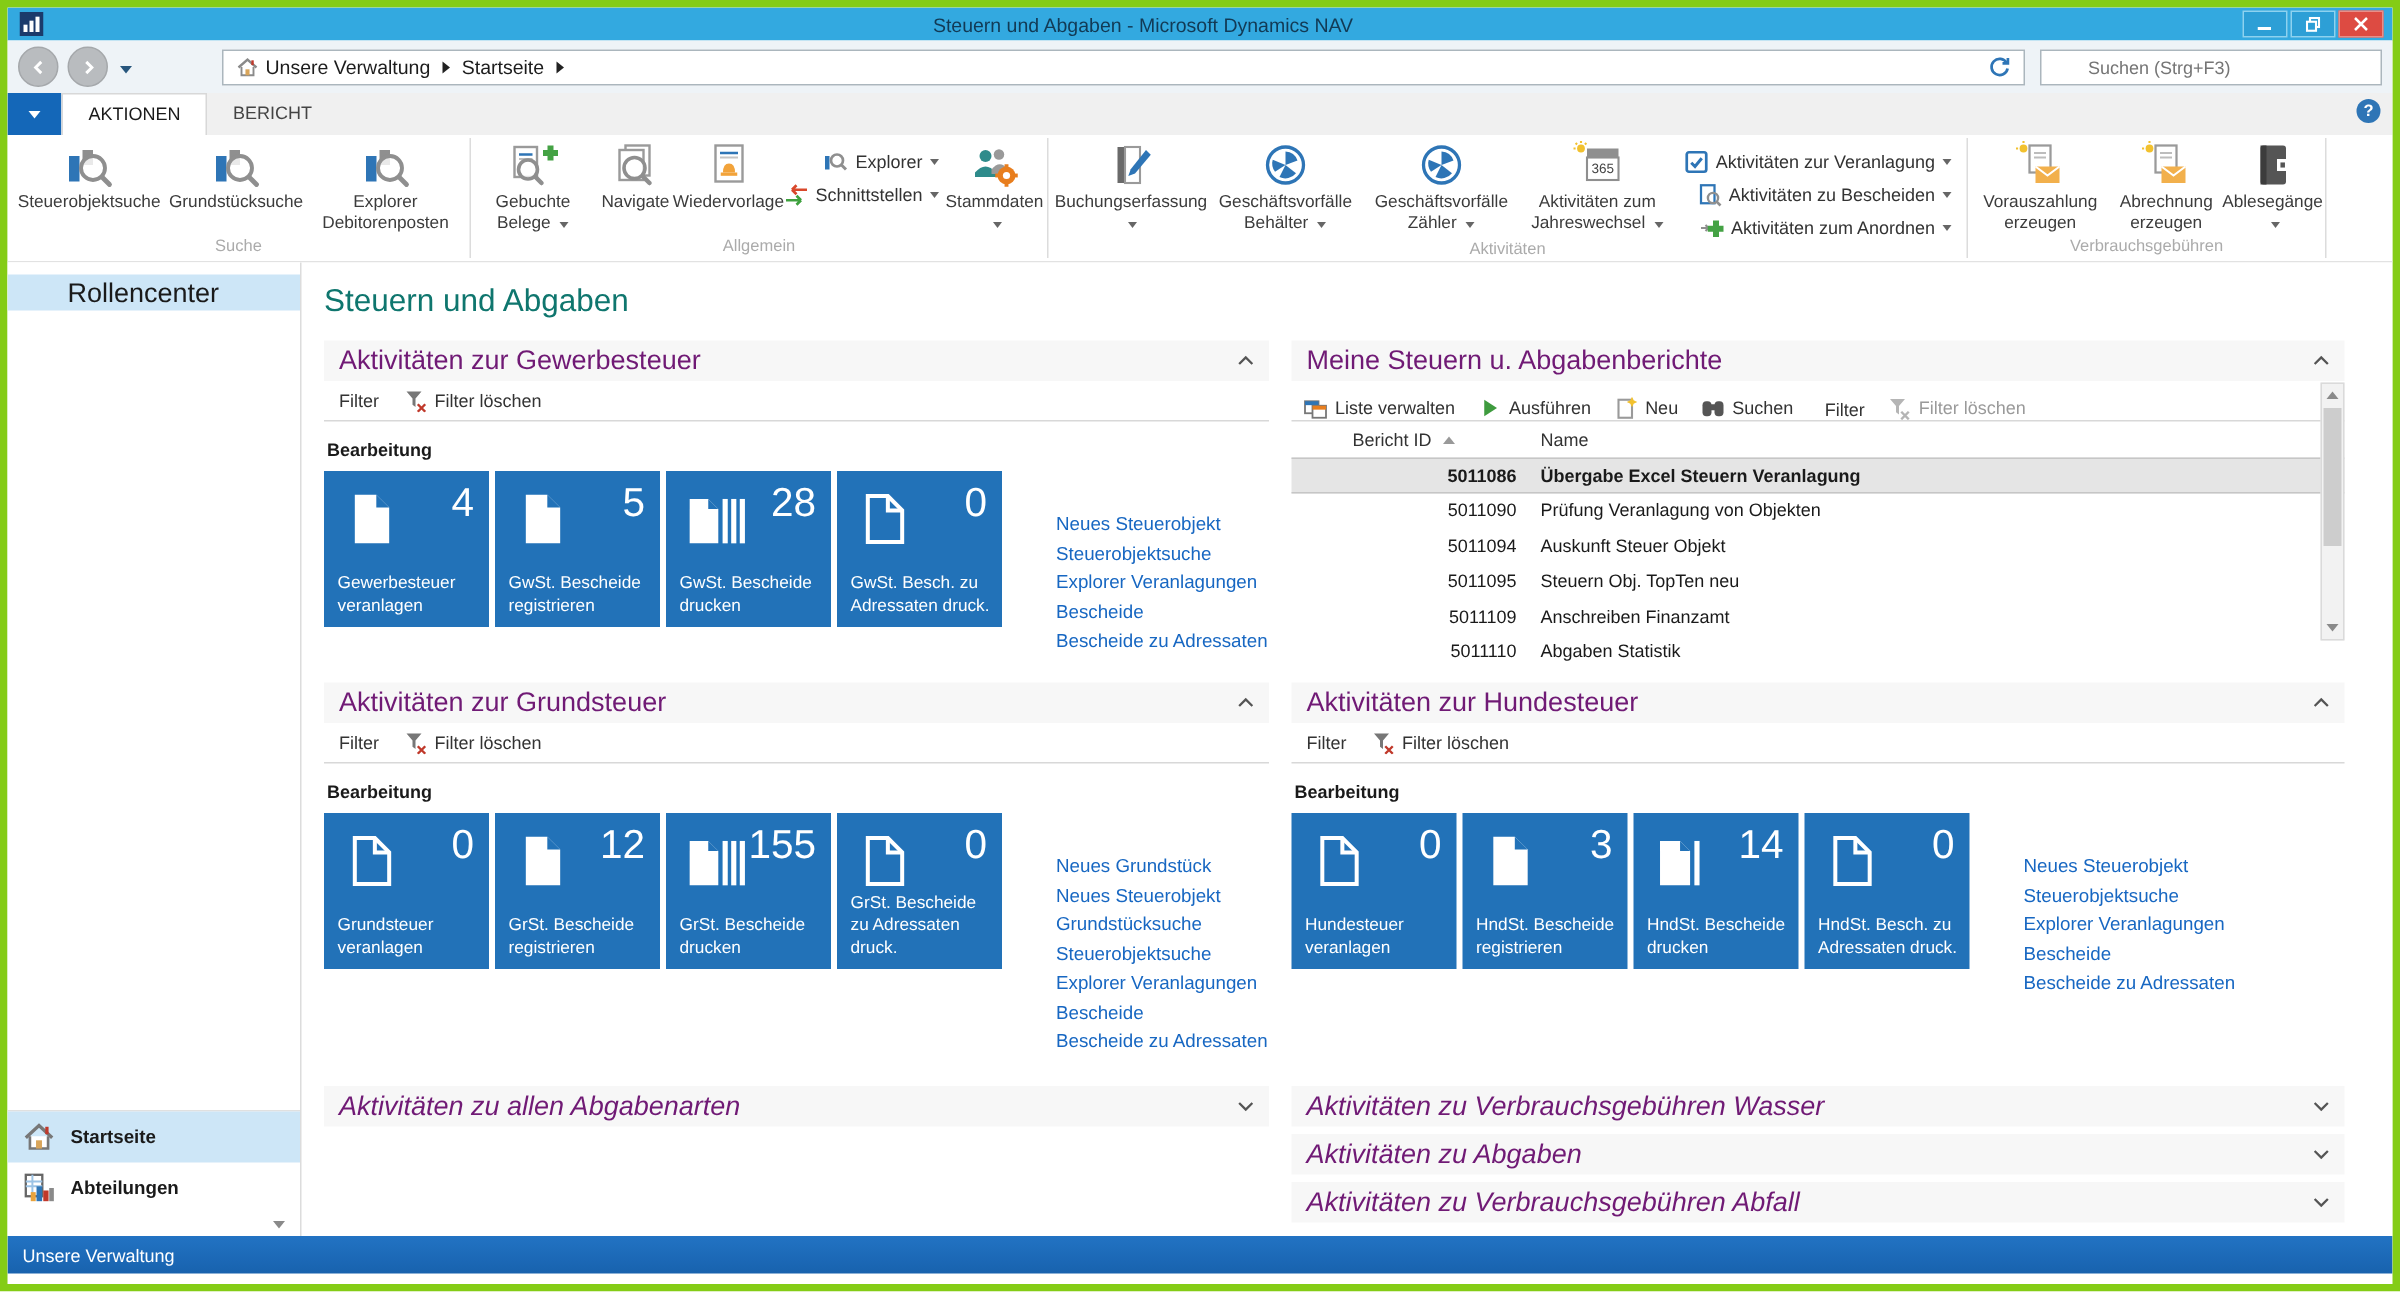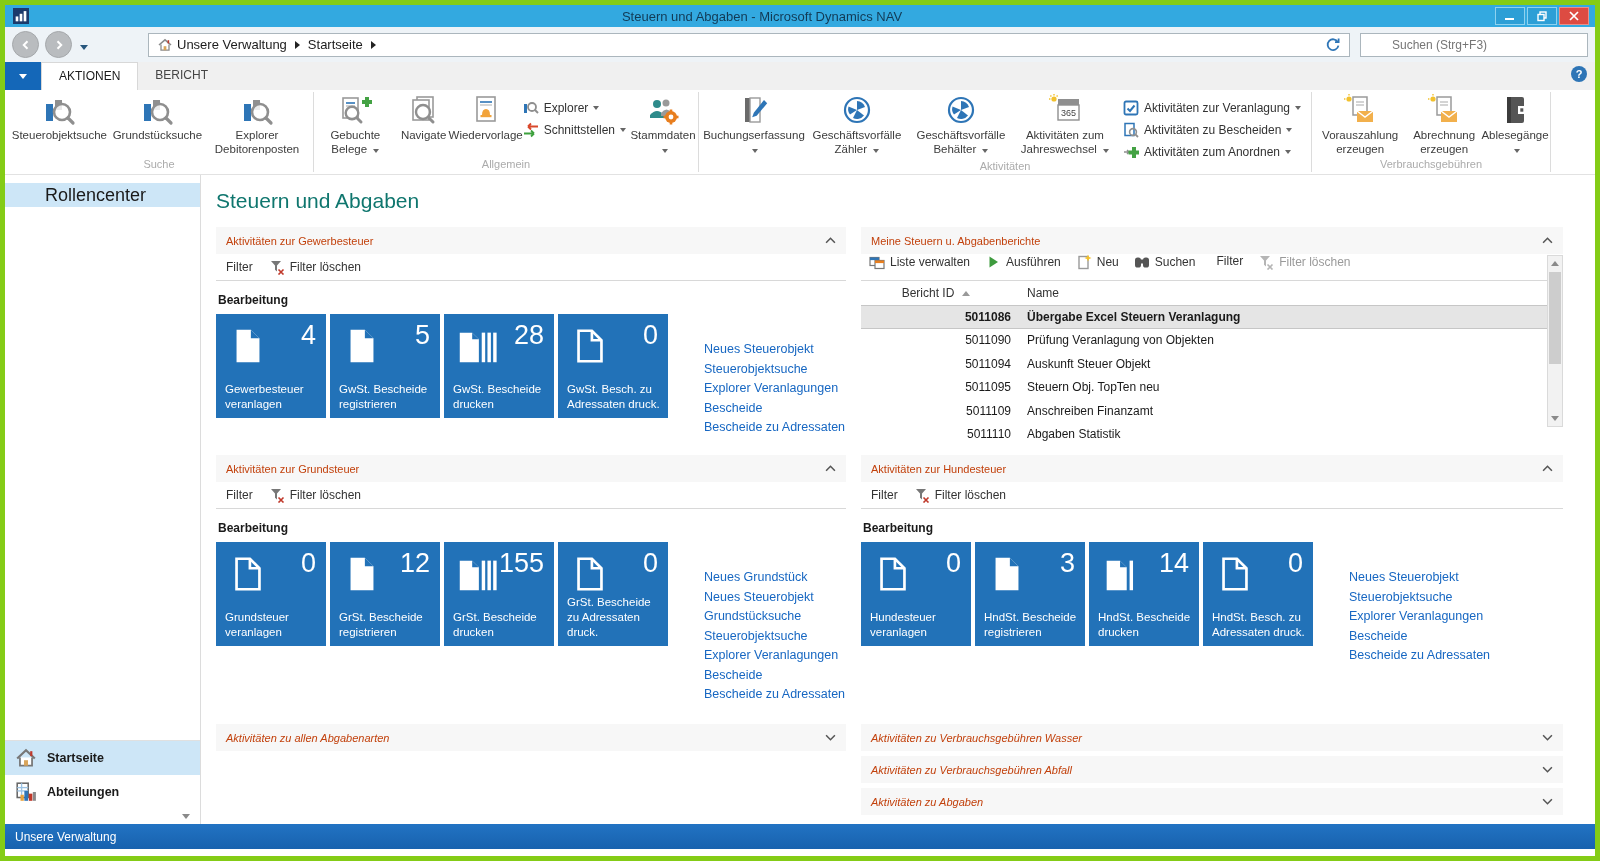--- a/index.html
+++ b/index.html
@@ -38,21 +38,21 @@
 
   
   .ribbon { position:absolute; left:0; top:85px; width:100%; height:85px; background:#fff; border-bottom:1px solid #e2e2e2; display:flex; }
   .rgroup { display:flex; flex-direction:column; padding:2px 4px 0 4px; }
   .rgroup-buttons { flex:1; display:flex; align-items:flex-start; }
   .rgroup-label { height:16px; text-align:center; font-size:11px; color:#ababab; }
   .rdivider { width:1px; background:#dcdcdc; margin:2px 0; }
   .bigbtn { display:flex; flex-direction:column; align-items:center; text-align:center; padding:1px 5px; max-width:104px; min-width:62px; cursor:default; }
   .bigbtn .blabel { font-size:11.5px; line-height:1.2; color:#3c3c3c; margin-top:2px; }
   .bigbtn .caret-down { border-top-color:#666; border-left-width:3.5px; border-right-width:3.5px; border-top-width:4px; margin-left:3px; }
-  .smallstack { display:flex; flex-direction:column; justify-content:flex-start; margin:8px 6px 0 6px; gap:6px; }
+  .smallstack { display:flex; flex-direction:column; justify-content:flex-start; margin:8px 6px 0 6px; gap:6px;align-items:flex-end; }
   .smallbtn { display:flex; align-items:center; gap:5px; font-size:12px; color:#333; white-space:nowrap; cursor:default; }
   .smallbtn .caret-down { border-top-color:#666; border-left-width:3.5px; border-right-width:3.5px; border-top-width:4px; }
   .ic32 { width:34px; height:34px; }
   .ic16 { width:16px; height:16px; }
 
   
   .bodyarea { position:absolute; left:0; top:170px; width:100%; height:649px; background:#fff; }
   .sidebar { position:absolute; left:0; top:0; width:196px; height:100%; background:#fff; border-right:1px solid #dcdcdc; }
   .side-top-item { margin-top:8px; height:24px; line-height:24px; background:#cde6f7; font-size:18px; color:#1a1a1a; padding-left:40px; cursor:default; }
   .side-bottom { position:absolute; bottom:0; left:0; width:100%; border-top:1px solid #e0e0e0; }
@@ -60,40 +60,40 @@
   .side-nav.selected { background:#cde6f7; }
   .side-expander { height:15px; display:flex; justify-content:flex-end; padding-right:10px; align-items:center; }
 
   .content { position:absolute; left:197px; top:0; right:0; height:100%; overflow:hidden; padding-left:14px; }
   .page-title { height:52px; display:flex; align-items:center; font-size:21px; color:#0f766e; }
   .cols { display:flex; }
   .col-left { width:630px; margin-right:15px; }
   .col-right { width:702px; }
 
   .sec-head { height:27px; background:#f7f7f7; display:flex; align-items:center; justify-content:space-between; padding:0 10px; cursor:default; }
-  .sec-title { font-size:11px; color:#c2410c; }
+  .sec-title { font-size:18px; color:#701a75; }
   .sec-toolbar { height:27px; display:flex; align-items:center; gap:16px; padding-left:10px; border-bottom:1px solid #d8d8d8; font-size:12px; color:#333; }
   .tb-item { display:flex; align-items:center; gap:5px; cursor:default; }
   .tb-item.disabled { color:#9a9a9a; }
   .cue-label { margin:12px 0 7px 2px; font-weight:bold; font-size:12px; color:#1a1a1a; }
   .cue-row { display:flex; }
   .tiles { display:flex; gap:4px; }
   .tile { width:110px; height:104px; background:#2272b8; position:relative; color:#fff; cursor:default; }
   .tile-icon { position:absolute; top:11px; left:11px; }
   .tile-count { position:absolute; top:6px; right:10px; font-size:27px; }
   .tile-label { position:absolute; left:9px; right:4px; bottom:6px; font-size:11.5px; line-height:1.3; }
   .links { list-style:none; margin:26px 0 0 36px; }
   .links li { font-size:12.5px; color:#1767c2; line-height:19.5px; cursor:pointer; white-space:nowrap; }
   .block1 { height:228px; }
   .block2 { height:269px; }
   .collapsed-bar { margin-bottom:5px;font-style:italic; }
 
   
   .rep-wrap { position:relative; }
-  .rep-toolbar { height:27px; display:flex; align-items:flex-start; gap:15px; padding-left:8px; border-bottom:1px solid #d8d8d8; font-size:12px; color:#333; }
+  .rep-toolbar { height:27px; display:flex; align-items:flex-end; gap:15px; padding-left:8px; border-bottom:1px solid #d8d8d8; font-size:12px; color:#333; }
   .rep-thead { height:24px; display:flex; align-items:center; font-size:12px; color:#333; }
   .col-id { width:150px; text-align:center; }
   .col-name { padding-left:16px; }
   .sort-up { display:inline-block; width:0; height:0; border-left:4px solid transparent; border-right:4px solid transparent; border-bottom:5px solid #999; margin-left:8px; vertical-align:middle; }
   .rep-row { height:23.5px; display:flex; align-items:center; font-size:12px; color:#1a1a1a; }
   .rep-row.selected { background:#e5e5e5; border-top:1px solid #c6c6c6; border-bottom:1px solid #c6c6c6; font-weight:bold; }
   .rep-id { width:150px; text-align:right; }
   .rep-name { padding-left:16px; white-space:nowrap; }
   .rep-scroll { position:absolute; right:0; top:28px; width:16px; height:172px; background:#f2f2f2; border:1px solid #dadada; }
   .sc-btn { height:15px; display:flex; align-items:center; justify-content:center; background:#f2f2f2; }
@@ -300,30 +300,30 @@
             </svg>
           <span class="blabel"><span>Buchungserfassung</span> <span class="caret-down"></span></span>
         </div>
         <div class="bigbtn">
           <svg class="ic32" viewBox="0 0 34 34">
               <circle cx="17" cy="17" r="12" fill="none" stroke="#2e75b6" stroke-width="2.2"></circle>
               <path d="M17 17 L17 8 A9 9 0 0 1 25 14 z" fill="#2e75b6"></path>
               <path d="M17 17 L24 22.5 A9 9 0 0 1 13 25 z" fill="#2e75b6"></path>
               <path d="M17 17 L10 21.5 A9 9 0 0 1 8.5 13.5 z" fill="#2e75b6"></path>
             </svg>
-          <span class="blabel"><span>Geschäftsvorfälle Zähler</span> <span class="caret-down"></span></span>
+          <span class="blabel"><span>Geschäftsvorfälle Behälter</span> <span class="caret-down"></span></span>
         </div>
         <div class="bigbtn">
           <svg class="ic32" viewBox="0 0 34 34">
               <circle cx="17" cy="17" r="12" fill="none" stroke="#2e75b6" stroke-width="2.2"></circle>
               <path d="M17 17 L17 8 A9 9 0 0 1 25 14 z" fill="#2e75b6"></path>
               <path d="M17 17 L24 22.5 A9 9 0 0 1 13 25 z" fill="#2e75b6"></path>
               <path d="M17 17 L10 21.5 A9 9 0 0 1 8.5 13.5 z" fill="#2e75b6"></path>
             </svg>
-          <span class="blabel"><span>Geschäftsvorfälle Behälter</span> <span class="caret-down"></span></span>
+          <span class="blabel"><span>Geschäftsvorfälle Zähler</span> <span class="caret-down"></span></span>
         </div>
         <div class="bigbtn">
           <svg class="ic32" viewBox="0 0 34 34">
               <circle cx="6" cy="6" r="2.6" fill="#f2c12e"></circle>
               <line x1="6" y1="1" x2="6" y2="2.4" stroke="#f2c12e" stroke-width="1.4"></line>
               <line x1="1" y1="6" x2="2.4" y2="6" stroke="#f2c12e" stroke-width="1.4"></line>
               <line x1="2.4" y1="2.4" x2="3.4" y2="3.4" stroke="#f2c12e" stroke-width="1.4"></line>
               <line x1="9.6" y1="2.4" x2="8.6" y2="3.4" stroke="#f2c12e" stroke-width="1.4"></line>
               <rect x="10" y="6" width="21" height="6" fill="#8f8f8f"></rect>
               <rect x="10" y="12" width="21" height="15" fill="#fff" stroke="#8f8f8f" stroke-width="1.4"></rect>
@@ -741,27 +741,27 @@
             </div>
           </div>
 
           <div class="sec-head collapsed-bar">
             <span class="sec-title">Aktivitäten zu Verbrauchsgebühren Wasser</span>
             <svg width="11" height="7" viewBox="0 0 10 6">
                 <path d="M1 1 L5 5 L9 1" stroke="#555" stroke-width="1.4" fill="none"></path>
               </svg>
           </div>
           <div class="sec-head collapsed-bar">
-            <span class="sec-title">Aktivitäten zu Verbrauchsgebühren Abfall</span>
+            <span class="sec-title">Aktivitäten zu Abgaben</span>
             <svg width="11" height="7" viewBox="0 0 10 6">
                 <path d="M1 1 L5 5 L9 1" stroke="#555" stroke-width="1.4" fill="none"></path>
               </svg>
           </div>
           <div class="sec-head collapsed-bar">
-            <span class="sec-title">Aktivitäten zu Abgaben</span>
+            <span class="sec-title">Aktivitäten zu Verbrauchsgebühren Abfall</span>
             <svg width="11" height="7" viewBox="0 0 10 6">
                 <path d="M1 1 L5 5 L9 1" stroke="#555" stroke-width="1.4" fill="none"></path>
               </svg>
           </div>
         </div>
       </div>
     </div>
   </div>
 
   <div class="statusbar">

